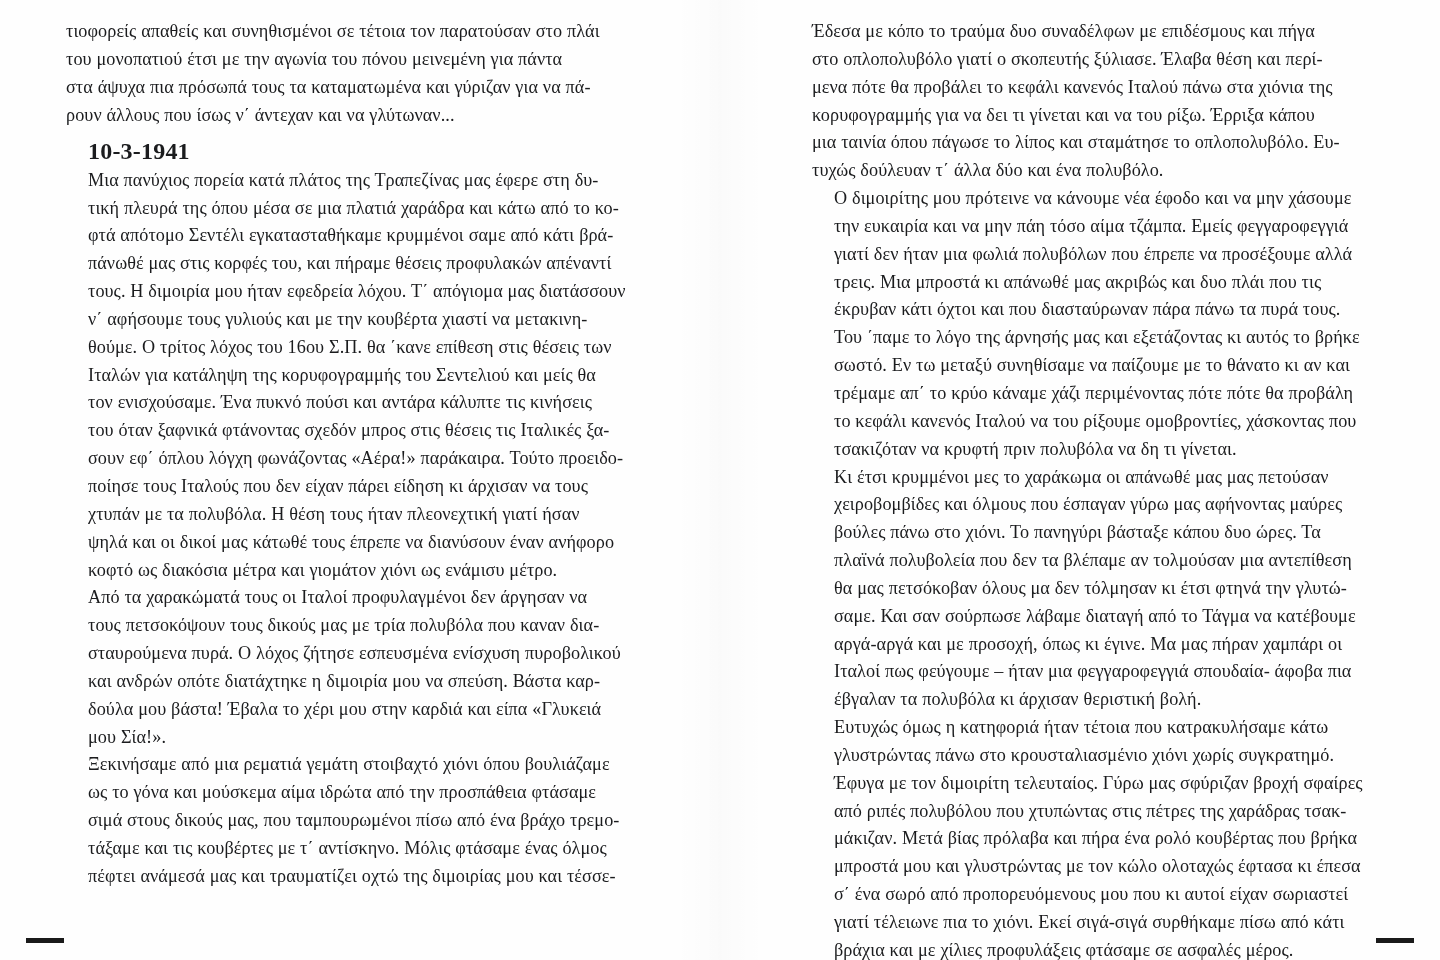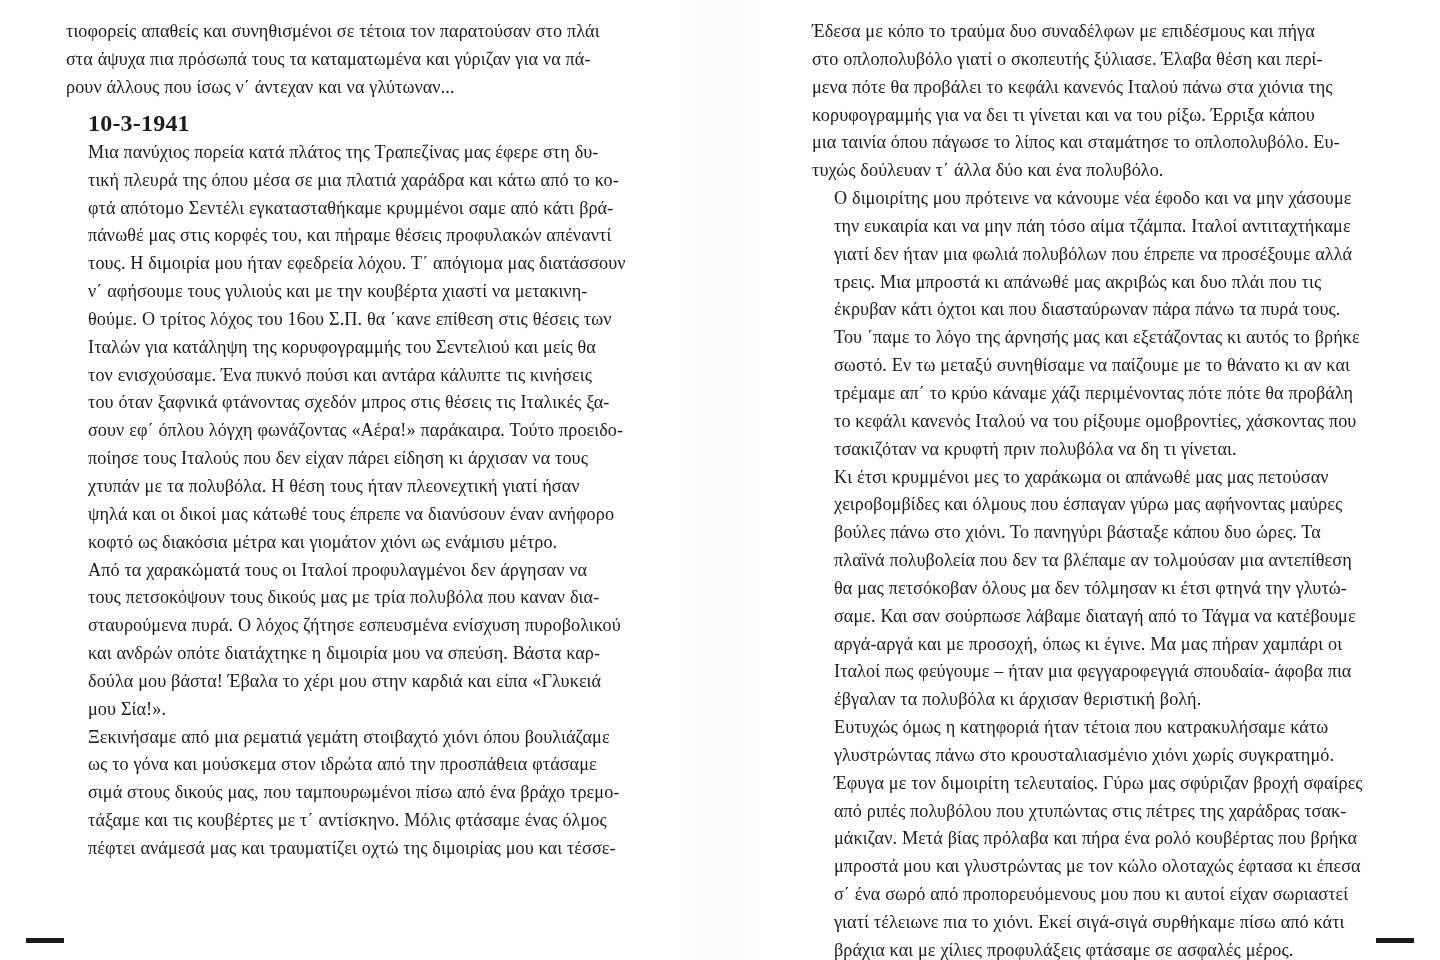--- a/index.html
+++ b/index.html
@@ -95,20 +95,21 @@
 </head>
 <body>
 
 <div id="page">
   <div class="spread">
 
     <div class="page-half page-left">
       <div class="textblock" id="left-textblock">
           <p>
             <span class="ln">τιοφορείς απαθείς και συνηθισμένοι σε τέτοια τον παρατούσαν στο πλάι</span>
+            <span class="ln">του μονοπατιού έτσι με την αγωνία του πόνου μεινεμένη για πάντα</span>
             <span class="ln">στα άψυχα πια πρόσωπά τους τα καταματωμένα και γύριζαν για να πά-</span>
             <span class="ln">ρουν άλλους που ίσως ν΄ άντεχαν και να γλύτωναν...</span>
           </p>
           <h2 class="daystamp">10-3-1941</h2>
           <p class="indent">
             <span class="ln">Μια πανύχιος πορεία κατά πλάτος της Τραπεζίνας μας έφερε στη δυ-</span>
             <span class="ln">τική πλευρά της όπου μέσα σε μια πλατιά χαράδρα και κάτω από το κο-</span>
             <span class="ln">φτά απότομο Σεντέλι εγκατασταθήκαμε κρυμμένοι σαμε από κάτι βρά-</span>
             <span class="ln">πάνωθέ μας στις κορφές του, και πήραμε θέσεις προφυλακών απέναντί</span>
             <span class="ln">τους. Η διμοιρία μου ήταν εφεδρεία λόχου. Τ΄ απόγιομα μας διατάσσουν</span>
@@ -126,42 +127,42 @@
           <p class="indent">
             <span class="ln">Από τα χαρακώματά τους οι Ιταλοί προφυλαγμένοι δεν άργησαν να</span>
             <span class="ln">τους πετσοκόψουν τους δικούς μας με τρία πολυβόλα που καναν δια-</span>
             <span class="ln">σταυρούμενα πυρά. Ο λόχος ζήτησε εσπευσμένα ενίσχυση πυροβολικού</span>
             <span class="ln">και ανδρών οπότε διατάχτηκε η διμοιρία μου να σπεύση. Βάστα καρ-</span>
             <span class="ln">δούλα μου βάστα! Έβαλα το χέρι μου στην καρδιά και είπα «Γλυκειά</span>
             <span class="ln">μου Σία!».</span>
           </p>
           <p class="indent">
             <span class="ln">Ξεκινήσαμε από μια ρεματιά γεμάτη στοιβαχτό χιόνι όπου βουλιάζαμε</span>
-            <span class="ln">ως το γόνα και μούσκεμα στον ιδρώτα από την προσπάθεια φτάσαμε</span>
+            <span class="ln">ως το γόνα και μούσκεμα αίμα ιδρώτα από την προσπάθεια φτάσαμε</span>
             <span class="ln">σιμά στους δικούς μας, που ταμπουρωμένοι πίσω από ένα βράχο τρεμο-</span>
             <span class="ln">τάξαμε και τις κουβέρτες με τ΄ αντίσκηνο. Μόλις φτάσαμε ένας όλμος</span>
             <span class="ln">πέφτει ανάμεσά μας και τραυματίζει οχτώ της διμοιρίας μου και τέσσε-</span>
           </p>
         </div>
       <div class="reg-mark left"></div>
     </div>
 
     <div class="page-half page-right">
       <div class="textblock" id="right-textblock">
           <p>
             <span class="ln">Έδεσα με κόπο το τραύμα δυο συναδέλφων με επιδέσμους και πήγα</span>
             <span class="ln">στο οπλοπολυβόλο γιατί ο σκοπευτής ξύλιασε. Έλαβα θέση και περί-</span>
             <span class="ln">μενα πότε θα προβάλει το κεφάλι κανενός Ιταλού πάνω στα χιόνια της</span>
             <span class="ln">κορυφογραμμής για να δει τι γίνεται και να του ρίξω. Έρριξα κάπου</span>
             <span class="ln">μια ταινία όπου πάγωσε το λίπος και σταμάτησε το οπλοπολυβόλο. Ευ-</span>
             <span class="ln">τυχώς δούλευαν τ΄ άλλα δύο και ένα πολυβόλο.</span>
           </p>
           <p class="indent">
             <span class="ln">Ο διμοιρίτης μου πρότεινε να κάνουμε νέα έφοδο και να μην χάσουμε</span>
-            <span class="ln">την ευκαιρία και να μην πάη τόσο αίμα τζάμπα. Ιταλοί αντιταχτήκαμε</span>
+            <span class="ln">την ευκαιρία και να μην πάη τόσο αίμα τζάμπα. Εμείς φεγγαροφεγγιά</span>
             <span class="ln">γιατί δεν ήταν μια φωλιά πολυβόλων που έπρεπε να προσέξουμε αλλά</span>
             <span class="ln">τρεις. Μια μπροστά κι απάνωθέ μας ακριβώς και δυο πλάι που τις</span>
             <span class="ln">έκρυβαν κάτι όχτοι και που διασταύρωναν πάρα πάνω τα πυρά τους.</span>
             <span class="ln">Του ΄παμε το λόγο της άρνησής μας και εξετάζοντας κι αυτός το βρήκε</span>
             <span class="ln">σωστό. Εν τω μεταξύ συνηθίσαμε να παίζουμε με το θάνατο κι αν και</span>
             <span class="ln">τρέμαμε απ΄ το κρύο κάναμε χάζι περιμένοντας πότε πότε θα προβάλη</span>
             <span class="ln">το κεφάλι κανενός Ιταλού να του ρίξουμε ομοβροντίες, χάσκοντας που</span>
             <span class="ln">τσακιζόταν να κρυφτή πριν πολυβόλα να δη τι γίνεται.</span>
           </p>
           <p class="indent">

